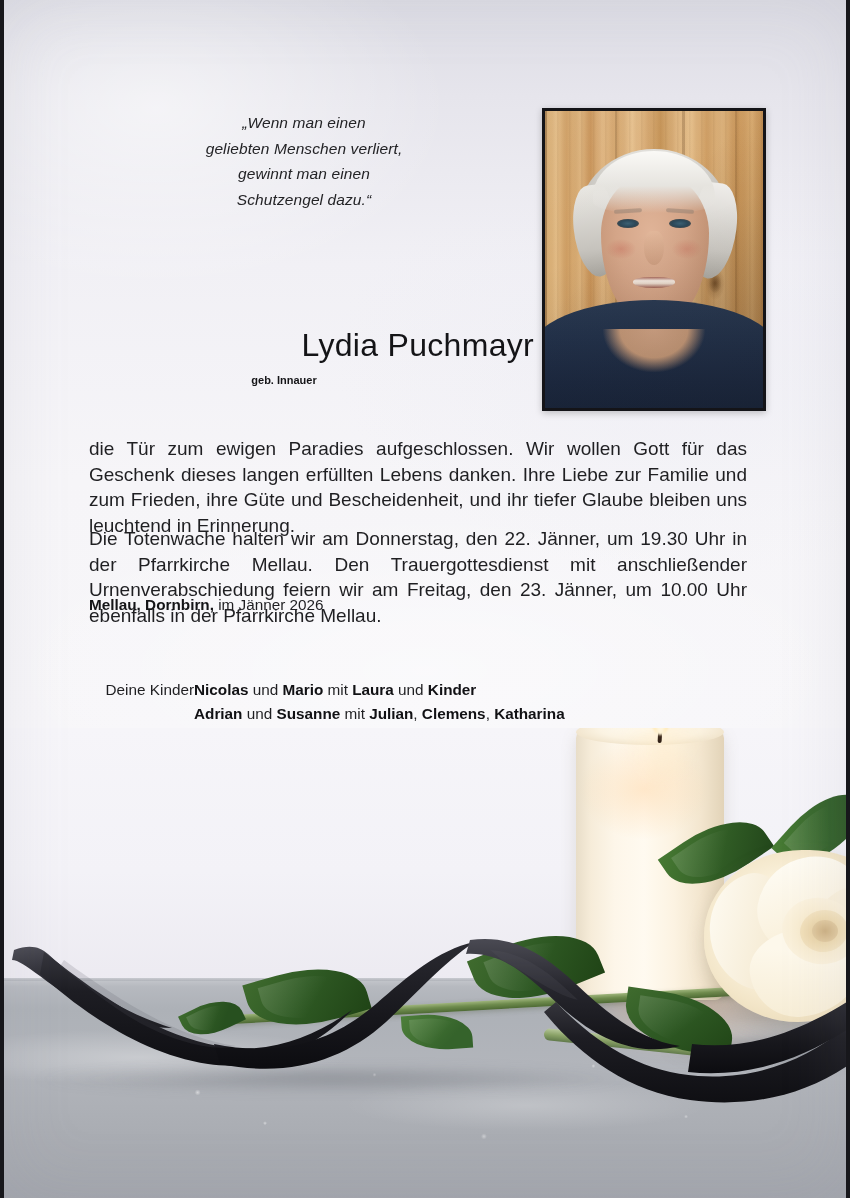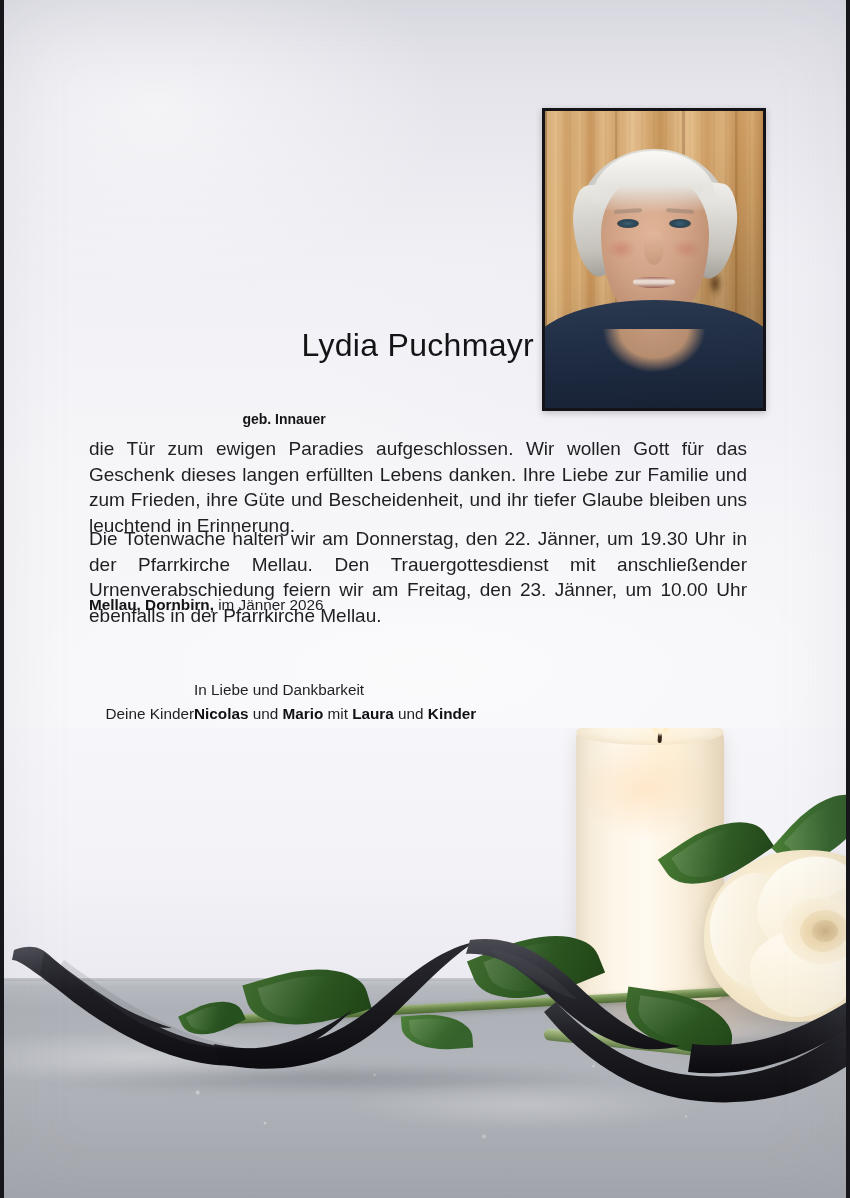--- a/index.html
+++ b/index.html
@@ -42,21 +42,21 @@
     font-size:15.5px;line-height:25px;color:#212124;
   }
   #intro div{white-space:nowrap;}
 
   #name{
     left:30px;top:326px;width:500px;text-align:right;
     font-size:32px;line-height:38px;font-weight:300;letter-spacing:.3px;color:#141417;
   }
   #maiden{
     left:30px;top:370px;width:500px;text-align:center;
-    font-size:14px;font-weight:bold;line-height:21px;color:#141417;margin-top:39px;
+    font-size:11px;font-weight:bold;line-height:21px;color:#141417;
   }
   #dates{
     left:30px;top:391px;width:500px;text-align:center;
     font-size:15px;font-weight:bold;line-height:21px;letter-spacing:.2px;color:#141417;
   }
 
   .para{
     position:absolute;left:85px;width:658px;
     font-size:19px;line-height:25.5px;text-align:justify;color:#1f1f22;
   }
@@ -334,34 +334,39 @@
     box-shadow:inset 0 0 70px rgba(150,150,165,.14);
   }
 </style>
 </head>
 <body>
 
 <div id="card">
 
   <div id="paper-noise"></div>
 
+  <div class="txt" id="quote">
+    <div>„Wenn man einen</div>
+    <div>geliebten Menschen verliert,</div>
+    <div>gewinnt man einen</div>
+    <div>Schutzengel dazu.“</div>
+  </div>
 
 
   <div class="txt" id="name">Lydia Puchmayr</div>
   <div class="txt" id="maiden">geb. Innauer</div>
 
   <div class="para" id="para1">die Tür zum ewigen Paradies aufgeschlossen. Wir wollen Gott für das Geschenk dieses langen erfüllten Lebens danken. Ihre Liebe zur Familie und zum Frieden, ihre Güte und Bescheidenheit, und ihr tiefer Glaube bleiben uns leuchtend in Erinnerung.</div>
   <div class="para" id="para2">Die Totenwache halten wir am Donnerstag, den 22. Jänner, um 19.30 Uhr in der Pfarrkirche Mellau. Den Trauergottesdienst mit anschließender Urnenverabschiedung feiern wir am Freitag, den 23. Jänner, um 10.00 Uhr ebenfalls in der Pfarrkirche Mellau.</div>
 
   <div id="place"><b>Mellau, Dornbirn,</b><span> im Jänner 2026</span></div>
 
   <div id="family">
     <div class="row">
       <span class="lbl"></span>
-      <span class="val">In Liebe und Dankbarkeit</span>
     </div>
     <div class="row">
       <span class="lbl">Deine Kinder</span>
       <span class="val"><b>Nicolas</b><span> und </span><b>Mario</b><span> mit </span><b>Laura</b><span> und </span><b>Kinder</b></span>
     </div>
     <div class="row">
       <span class="lbl"></span>
       <span class="val"><b>Adrian</b><span> und </span><b>Susanne</b><span> mit </span><b>Julian</b><span>, </span><b>Clemens</b><span>, </span><b>Katharina</b></span>
     </div>
     <div class="row">

